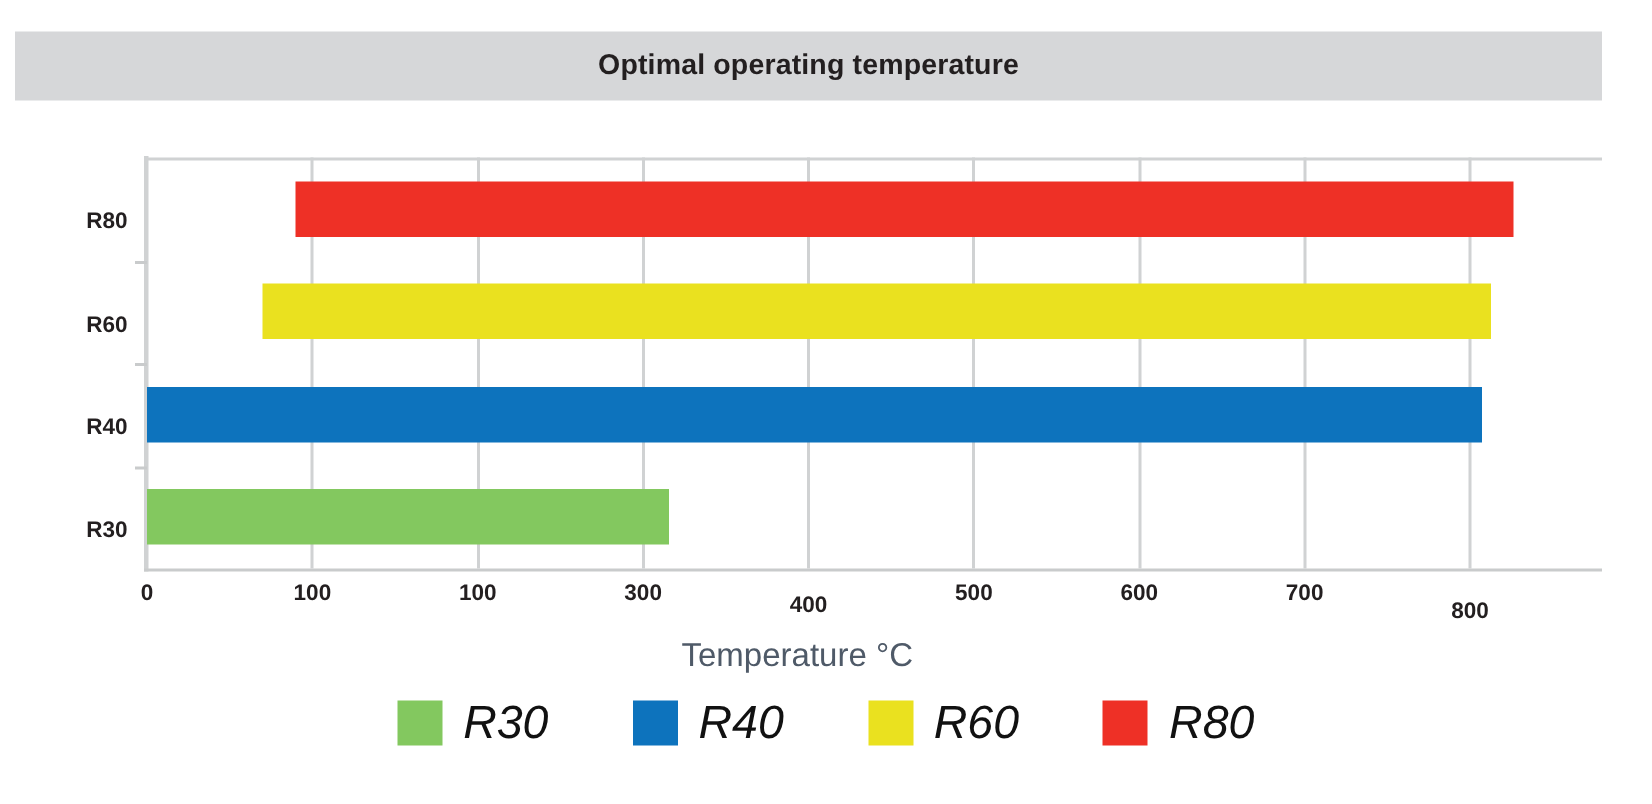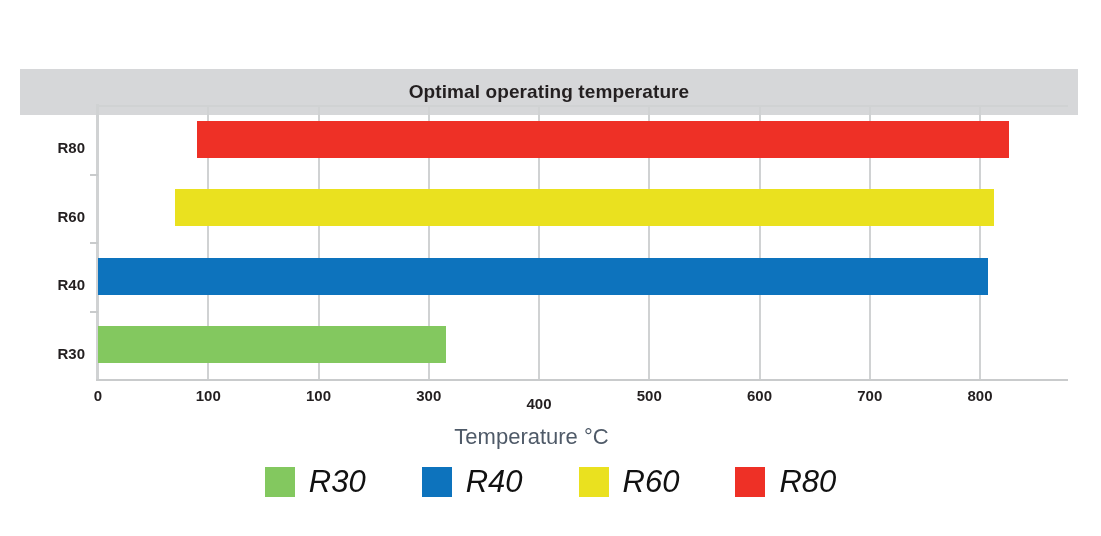--- a/index.html
+++ b/index.html
@@ -11,29 +11,28 @@
     width: 1101px;
     height: 536px;
     position: relative;
     font-family: "Liberation Sans", sans-serif;
     overflow: hidden;
   }
 
   
   #title-band {
     position: absolute;
-    left: 20px;
+    left: 10px;
     top: 21px;
     width: 1058px;
     height: 46px;
     background: #d6d7d9;
     display: flex;
     align-items: center;
     justify-content: center;
-    margin-top: 48px;
   }
   #chart-title {
     font-size: 19px;
     font-weight: bold;
     color: #231f20;
     letter-spacing: 0.1px;
   }
 
   
   #chart-area {
@@ -208,21 +207,21 @@
     </div>
   <div id="xlabels">
       <div class="xticklabel" style="left: 98px;">0</div>
       <div class="xticklabel" style="left: 208.25px;">100</div>
       <div class="xticklabel" style="left: 318.5px;">100</div>
       <div class="xticklabel" style="left: 428.75px;">300</div>
       <div class="xticklabel" style="left: 539px; margin-top: 8px;">400</div>
       <div class="xticklabel" style="left: 649.25px;">500</div>
       <div class="xticklabel" style="left: 759.5px; text-align: right;">600</div>
       <div class="xticklabel" style="left: 869.75px; text-align: right;">700</div>
-      <div class="xticklabel" style="left: 980px;">800</div>
+      <div class="xticklabel" style="left: 980px; margin-top: 12px;">800</div>
     </div>
 
   <div id="x-axis-title">Temperature °C</div>
 
   <div id="legend">
       <div class="legend-item">
         <span class="legend-swatch" style="background: rgb(131, 200, 95);"></span>
         <span class="legend-label">R30</span>
       </div>
       <div class="legend-item">

